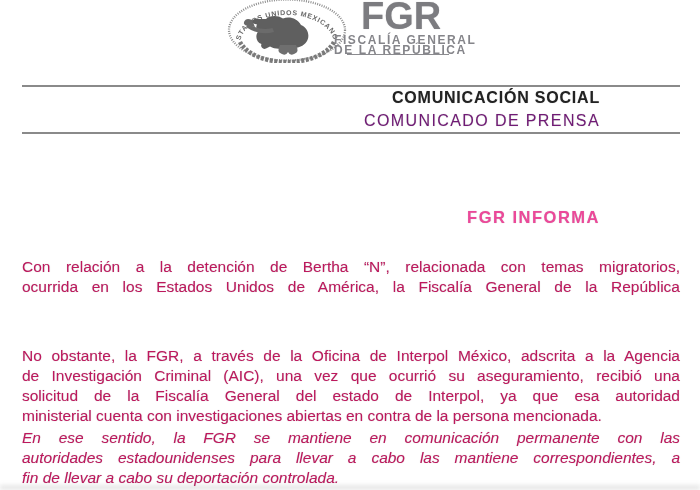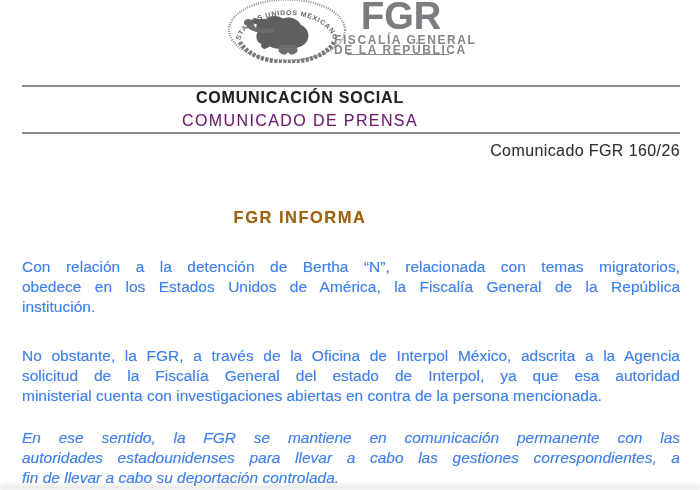--- a/index.html
+++ b/index.html
@@ -24,39 +24,39 @@
   .wordmark-underline {
     position:absolute; left:347px; top:54px; width:102px; height:0;
     border-top:1.5px solid #8b8b8f;
   }
 
   
   .rule { position:absolute; left:22px; width:658px; height:0; border-top:2px solid #8a8a8a; }
   .rule1 { top:85px; }
   .rule2 { top:132px; }
   .banner-title, .banner-subtitle, .section-heading {
-    position:absolute; left:0; width:600px; text-align:center;
+    position:absolute; left:0; width:600px; text-align:right;
     text-shadow:0 0 1px rgba(60,60,60,.30);
   }
   .banner-title   { top:89px;  font-size:16px;  font-weight:bold; letter-spacing:0.8px; color:#222; }
   .banner-subtitle{ top:112px; font-size:16px;  letter-spacing:1.4px; color:#701a75; }
 
   
   .meta {
     position:absolute; top:141px; right:20px; text-align:right;
     font-size:16px; line-height:19px; letter-spacing:0.4px; color:#333;
     text-shadow:0 0 1px rgba(60,60,60,.30);
   }
 
-  .section-heading { top:208px; font-size:16.5px; font-weight:bold; letter-spacing:1.5px; color:#a16207; }
+  .section-heading { top:208px; font-size:16.5px; font-weight:bold; letter-spacing:1.5px; color:#ec4899; }
 
   
   .para {
     position:absolute; left:22px; width:658px;
-    font-size:15.5px; line-height:20px; color:#3b82f6;
+    font-size:15.5px; line-height:20px; color:#be185d;
     text-shadow:0 0 1px rgba(60,60,60,.30);
   }
   .p1 { top:257px; }
   .p2 { top:346px; }
   .p3 { top:428px;font-style:italic; }
   .pline { text-align:justify; text-align-last:justify; }
   .pline.last { text-align-last:left; }
 
   
   .bottom-smudge {
@@ -96,35 +96,34 @@
   <div class="wordmark-sub sub1">FISCALÍA GENERAL</div>
   <div class="wordmark-sub sub2">DE LA REPÚBLICA</div>
   <div class="wordmark-underline"></div>
 
   <div class="rule rule1"></div>
   <div class="banner-title">COMUNICACIÓN SOCIAL</div>
   <div class="banner-subtitle">COMUNICADO DE PRENSA</div>
   <div class="rule rule2"></div>
 
   <div class="meta">
-    <div>Comunicado FGR 160/26</div>
   </div>
 
   <div class="section-heading">FGR INFORMA</div>
 
   <div class="para p1">
       <div class="pline">Con relación a la detención de Bertha “N”, relacionada con temas migratorios,</div>
-      <div class="pline">obedece en los Estados Unidos de América, la Fiscalía General de la República</div>
-      <div class="pline last">institución.</div>
+      <div class="pline">ocurrida en los Estados Unidos de América, la Fiscalía General de la República</div>
     </div>
   <div class="para p2">
       <div class="pline">No obstante, la FGR, a través de la Oficina de Interpol México, adscrita a la Agencia</div>
+      <div class="pline">de Investigación Criminal (AIC), una vez que ocurrió su aseguramiento, recibió una</div>
       <div class="pline">solicitud de la Fiscalía General del estado de Interpol, ya que esa autoridad</div>
       <div class="pline last">ministerial cuenta con investigaciones abiertas en contra de la persona mencionada.</div>
     </div>
   <div class="para p3">
       <div class="pline">En ese sentido, la FGR se mantiene en comunicación permanente con las</div>
-      <div class="pline">autoridades estadounidenses para llevar a cabo las gestiones correspondientes, a</div>
+      <div class="pline">autoridades estadounidenses para llevar a cabo las mantiene correspondientes, a</div>
       <div class="pline last">fin de llevar a cabo su deportación controlada.</div>
     </div>
 
   <div class="bottom-smudge"></div>
 </div>
 
 </body></html>

